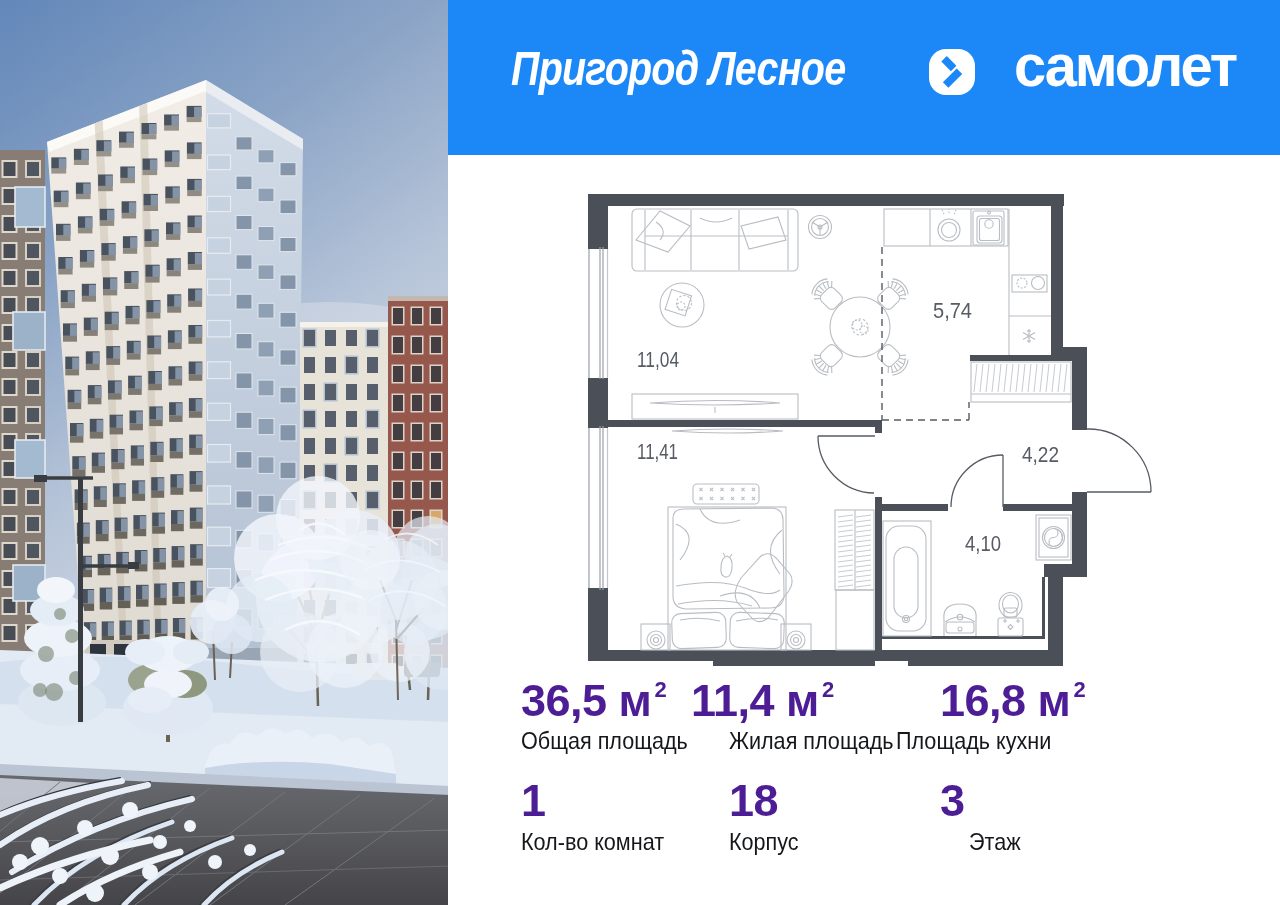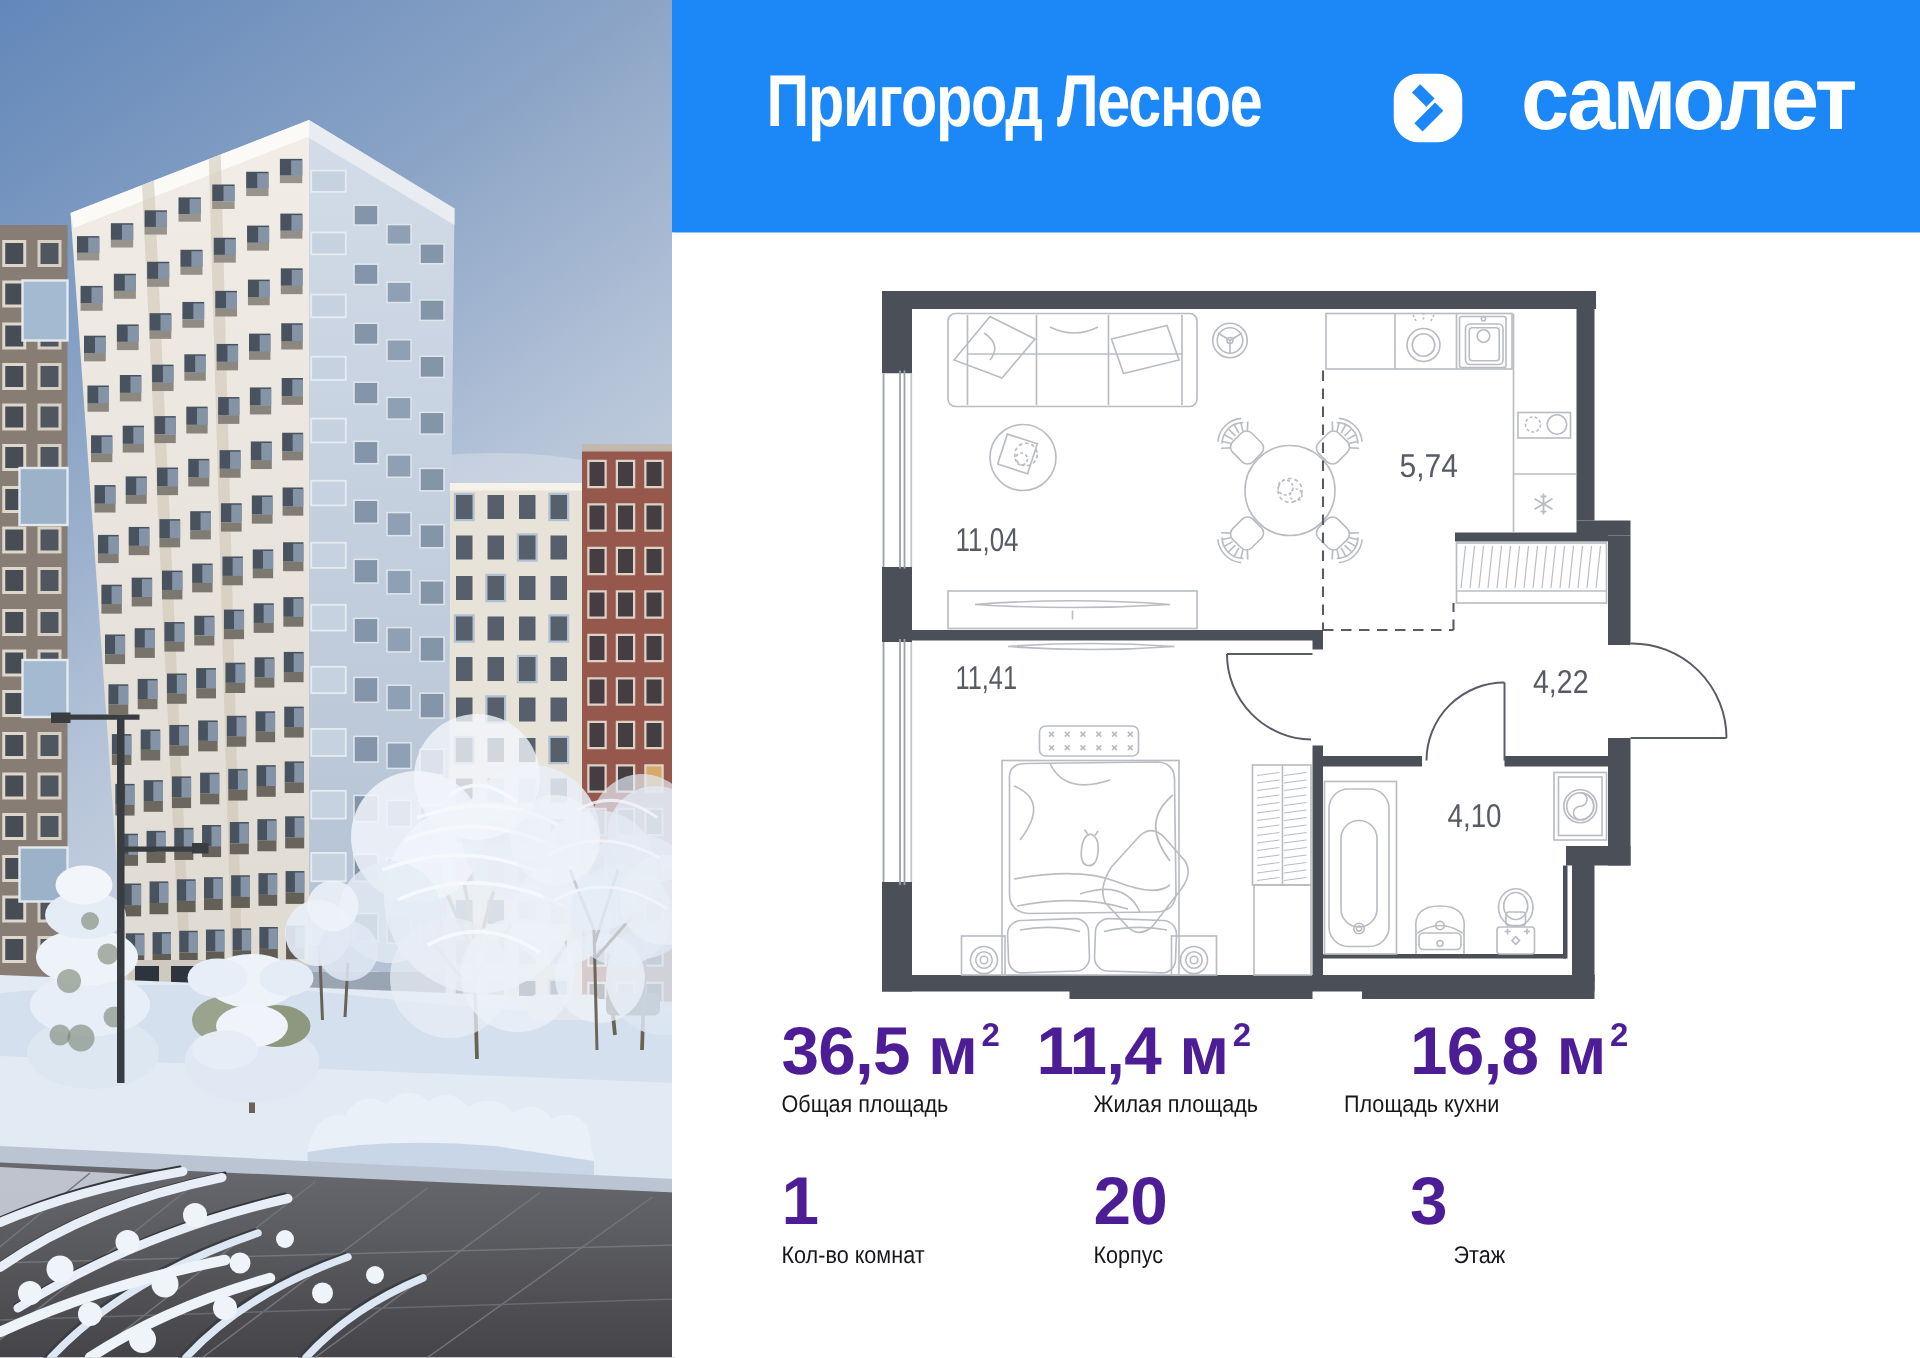--- a/index.html
+++ b/index.html
@@ -1,21 +1,21 @@
 <!DOCTYPE html>
 <html><head><meta charset="utf-8">
 <style>
 * { margin:0; padding:0; box-sizing:border-box; }
 html,body { width:1280px; height:905px; background:#ffffff; overflow:hidden;
   font-family:"Liberation Sans", sans-serif; }
 .abs { position:absolute; }
 .num { position:absolute; color:#4c1d95; font-weight:bold; font-size:45px;
   line-height:1; letter-spacing:-0.5px; white-space:nowrap; }
 .num sup { font-size:22px; vertical-align:baseline; position:relative; top:-19px; letter-spacing:0; margin-left:3px; }
-.lab { position:absolute; color:#15171a; font-size:16px; line-height:1; white-space:nowrap; }
+.lab { position:absolute; color:#15171a; font-size:24px; line-height:1; white-space:nowrap; }
 .lab span { display:inline-block; transform:scaleX(0.9); transform-origin:left top; }
 </style></head>
 <body>
 
 <svg width="450" height="905" viewBox="0 0 450 905" style="position:absolute;left:0;top:0">
 <defs>
 <linearGradient id="sky" x1="0" y1="0" x2="0.35" y2="1">
         <stop offset="0" stop-color="#6287b9"></stop>
         <stop offset="0.3" stop-color="#8ba4c6"></stop>
         <stop offset="0.55" stop-color="#b7c5d9"></stop>
@@ -804,21 +804,21 @@
 <circle cx="20" cy="862" r="8" fill="#eff3fa"></circle>
 <circle cx="190" cy="826" r="6" fill="#eff3fa"></circle>
 <circle cx="95" cy="893" r="9" fill="#eff3fa"></circle>
 <circle cx="150" cy="872" r="8" fill="#eff3fa"></circle>
 <circle cx="215" cy="862" r="7" fill="#eff3fa"></circle>
 <circle cx="250" cy="850" r="6" fill="#eff3fa"></circle>
 </svg>
 
 <div class="abs" style="left:448px;top:0;width:832px;height:155px;background:#1c88f7;"></div>
 
-<div class="abs" style="left:511px;top:44px;">
+<div class="abs" style="left:511px;top:44px;font-style:italic;">
   <span style="color:#fff;font-weight:bold;font-size:49px;letter-spacing:-1px;line-height:1;display:inline-block;transform:scaleX(0.807);transform-origin:left top;">Пригород Лесное</span>
 </div>
 
 <svg class="abs" style="left:929px;top:49px" width="46" height="46" viewBox="0 0 46 46">
   <rect x="0" y="0" width="46" height="46" rx="17" fill="#ffffff"></rect>
   <polygon points="17.8,7.1 27.4,16.7 21.9,22.2 12.3,12.6" fill="#1c88f7"></polygon>
   <polygon points="27.7,19.4 33.2,24.9 19.4,38.7 13.9,33.2" fill="#1c88f7"></polygon>
 </svg>
 
 <div class="abs" style="left:986px;top:36px;margin-left:28px;">
@@ -1142,18 +1142,18 @@
 <div class="lab" style="left:729px;top:729px;"><span>Жилая площадь</span></div>
 
 <div class="num" style="left:940px;top:678px;">16,8 м<sup>2</sup></div>
 
 <div class="lab" style="left:896px;top:729px;"><span>Площадь кухни</span></div>
 
 <div class="num" style="left:521px;top:778px;">1</div>
 
 <div class="lab" style="left:521px;top:830px;text-decoration:underline;"><span>Кол-во комнат</span></div>
 
-<div class="num" style="left:729px;top:778px;">20</div>
+<div class="num" style="left:729px;top:778px;">18</div>
 
 <div class="lab" style="left:729px;top:830px;"><span>Корпус</span></div>
 
 <div class="num" style="left:940px;top:778px;">3</div>
 
 <div class="lab" style="left:969px;top:830px;"><span>Этаж</span></div>
 </body></html>

